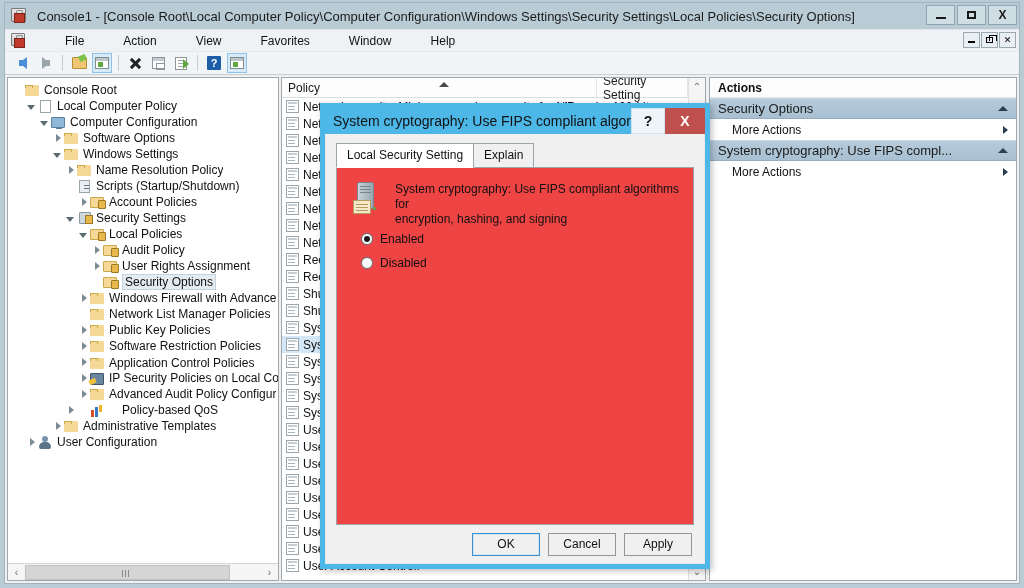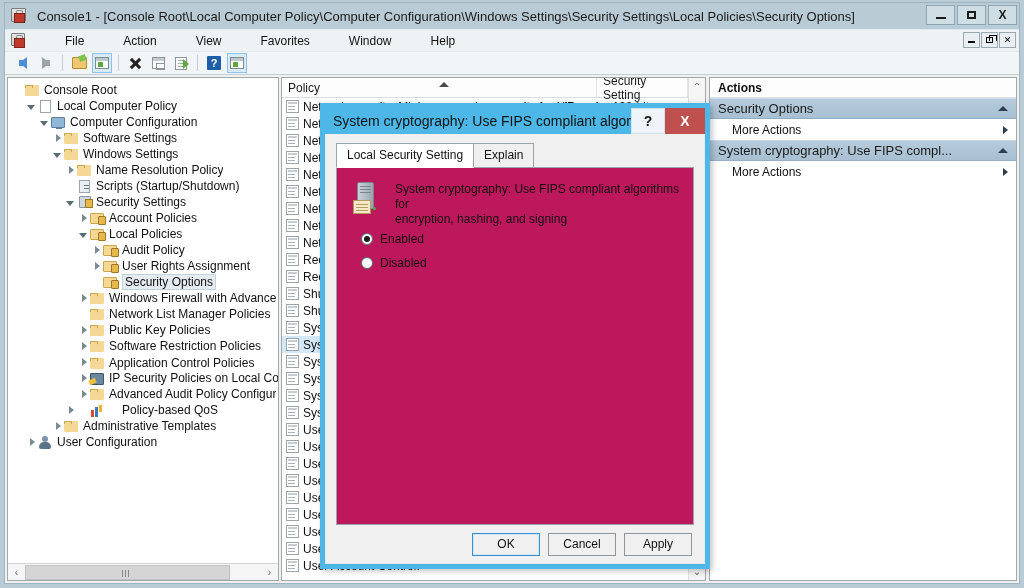--- a/index.html
+++ b/index.html
@@ -434,21 +434,21 @@
     font-size:12px;color:#111;
     background:#f0f0f0;
     border:1px solid #9aa5ab;
     border-bottom:none;
     margin-right:-1px;
     cursor:pointer;
   }
   .tab.active { background:#fff; border-bottom:1px solid #fff; margin-bottom:-1px; }
   .tab-panel {
     flex:1;
-    background:#be185d;
+    background:#ef4444;
     border:1px solid #9aa5ab;
     padding:12px 10px;
     overflow:hidden;
   }
   .policy-head { display:flex; align-items:flex-start; }
   .srv-ico {
     width:30px;height:34px;flex:none;margin:2px 12px 0 6px;position:relative;
   }
   .srv-box{position:absolute;left:4px;top:0;width:17px;height:27px;background:linear-gradient(90deg,#c9d2d8,#9aa7b0);border:1px solid #7a868e;border-radius:2px;}
   .srv-box::after{content:"";position:absolute;left:2px;top:3px;width:11px;height:1px;background:#7a868e;box-shadow:0 3px 0 #7a868e,0 6px 0 #7a868e;}
@@ -583,21 +583,21 @@
               <span class="tico">
                 <span class="i-mon" style="position: absolute; left: 1px;"></span>
               </span>
               <span class="tlabel">Computer Configuration</span>
             </div>
             <div class="tnode" style="padding-left: 39px;">
               <span class="twist closed"></span>
               <span class="tico">
                 <span class="i-folder" style="position: absolute; left: 1px;"></span>
               </span>
-              <span class="tlabel">Software Settings</span>
+              <span class="tlabel">Software Options</span>
             </div>
             <div class="tnode" style="padding-left: 39px;">
               <span class="twist open"></span>
               <span class="tico">
                 <span class="i-folder" style="position: absolute; left: 1px;"></span>
               </span>
               <span class="tlabel">Windows Settings</span>
             </div>
             <div class="tnode" style="padding-left: 52px;">
               <span class="twist closed"></span>
@@ -606,33 +606,33 @@
               </span>
               <span class="tlabel">Name Resolution Policy</span>
             </div>
             <div class="tnode" style="padding-left: 52px;">
               <span class="twist "></span>
               <span class="tico">
                 <span class="i-script" style="position: absolute; left: 1px;"></span>
               </span>
               <span class="tlabel">Scripts (Startup/Shutdown)</span>
             </div>
+            <div class="tnode" style="padding-left: 65px;">
+              <span class="twist closed"></span>
+              <span class="tico">
+                <span class="i-folder-lock" style="position: absolute; left: 1px;"></span>
+              </span>
+              <span class="tlabel">Account Policies</span>
+            </div>
             <div class="tnode" style="padding-left: 52px;">
               <span class="twist open"></span>
               <span class="tico">
                 <span class="i-sec" style="position: absolute; left: 1px;"></span>
               </span>
               <span class="tlabel">Security Settings</span>
-            </div>
-            <div class="tnode" style="padding-left: 65px;">
-              <span class="twist closed"></span>
-              <span class="tico">
-                <span class="i-folder-lock" style="position: absolute; left: 1px;"></span>
-              </span>
-              <span class="tlabel">Account Policies</span>
             </div>
             <div class="tnode" style="padding-left: 65px;">
               <span class="twist open"></span>
               <span class="tico">
                 <span class="i-folder-lock" style="position: absolute; left: 1px;"></span>
               </span>
               <span class="tlabel">Local Policies</span>
             </div>
             <div class="tnode" style="padding-left: 78px;">
               <span class="twist closed"></span>

